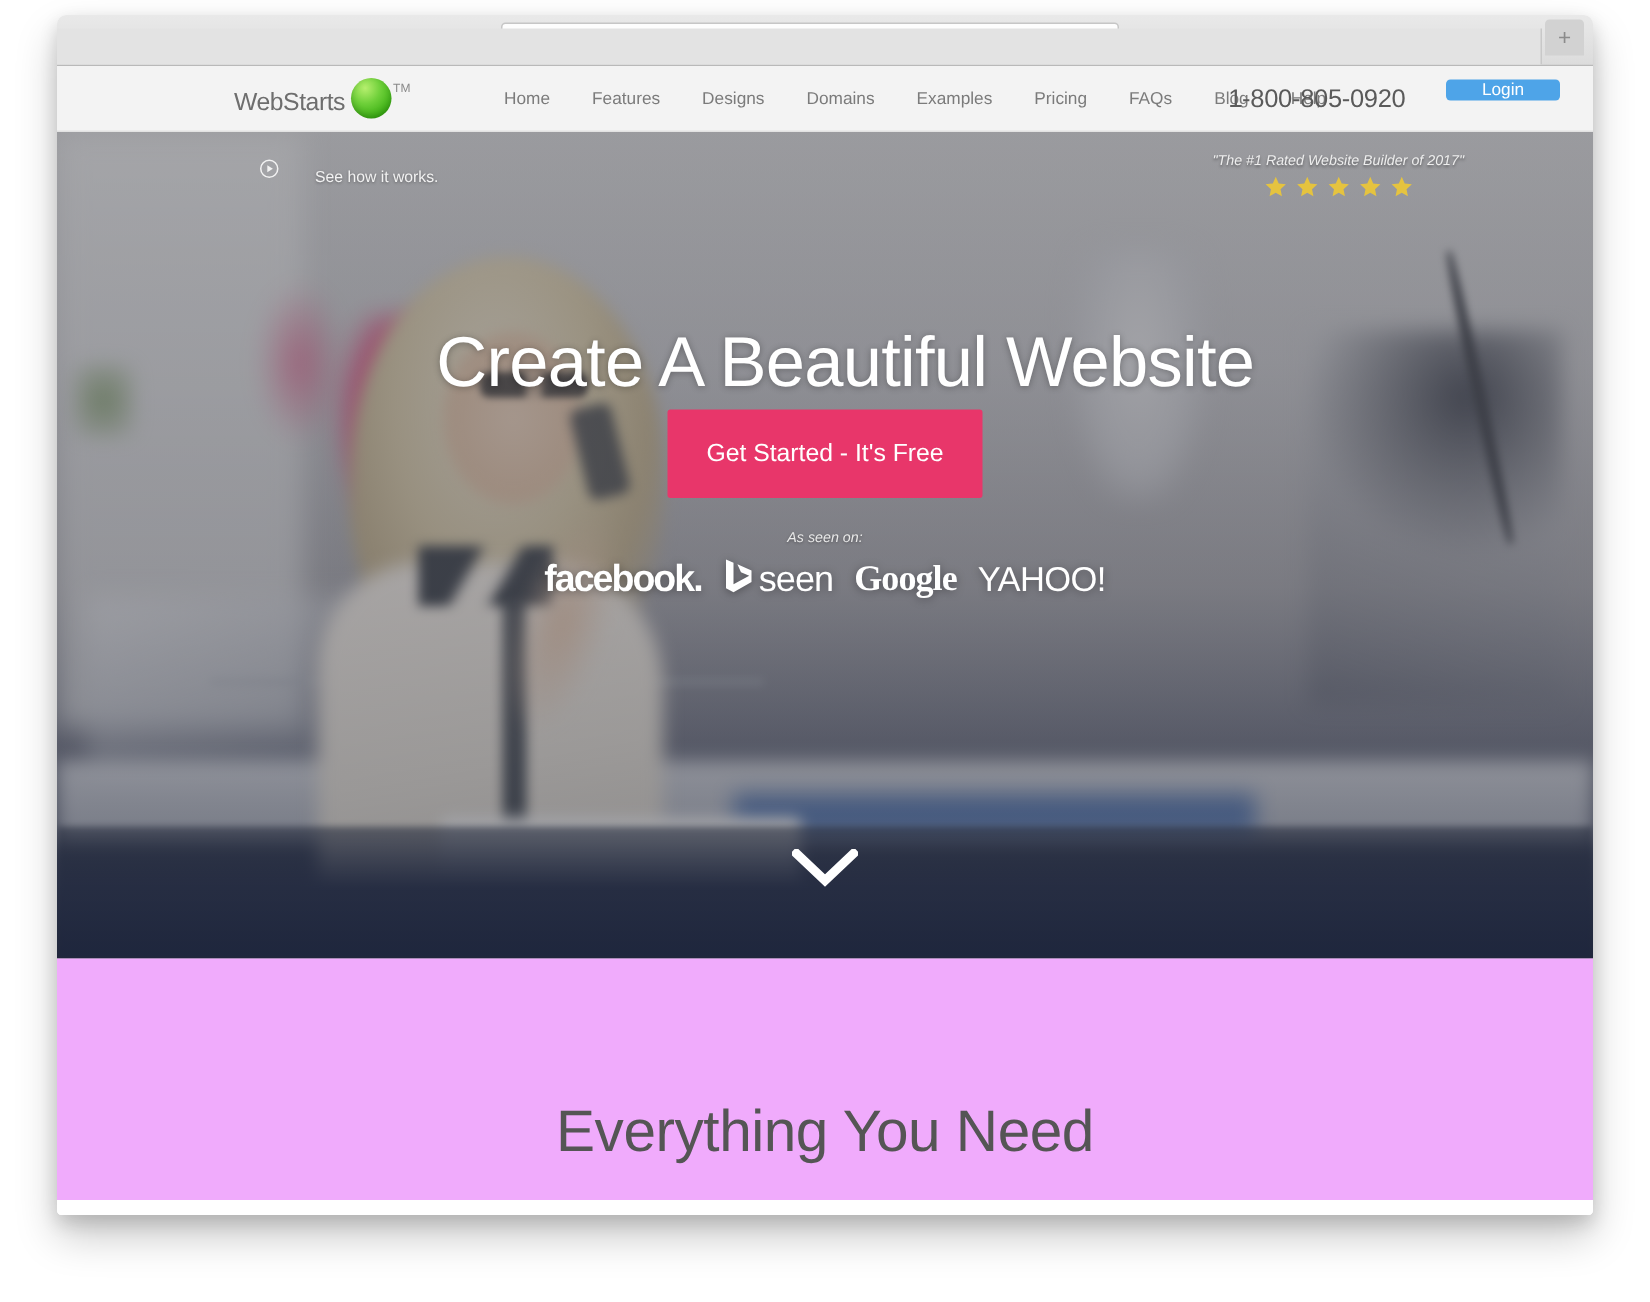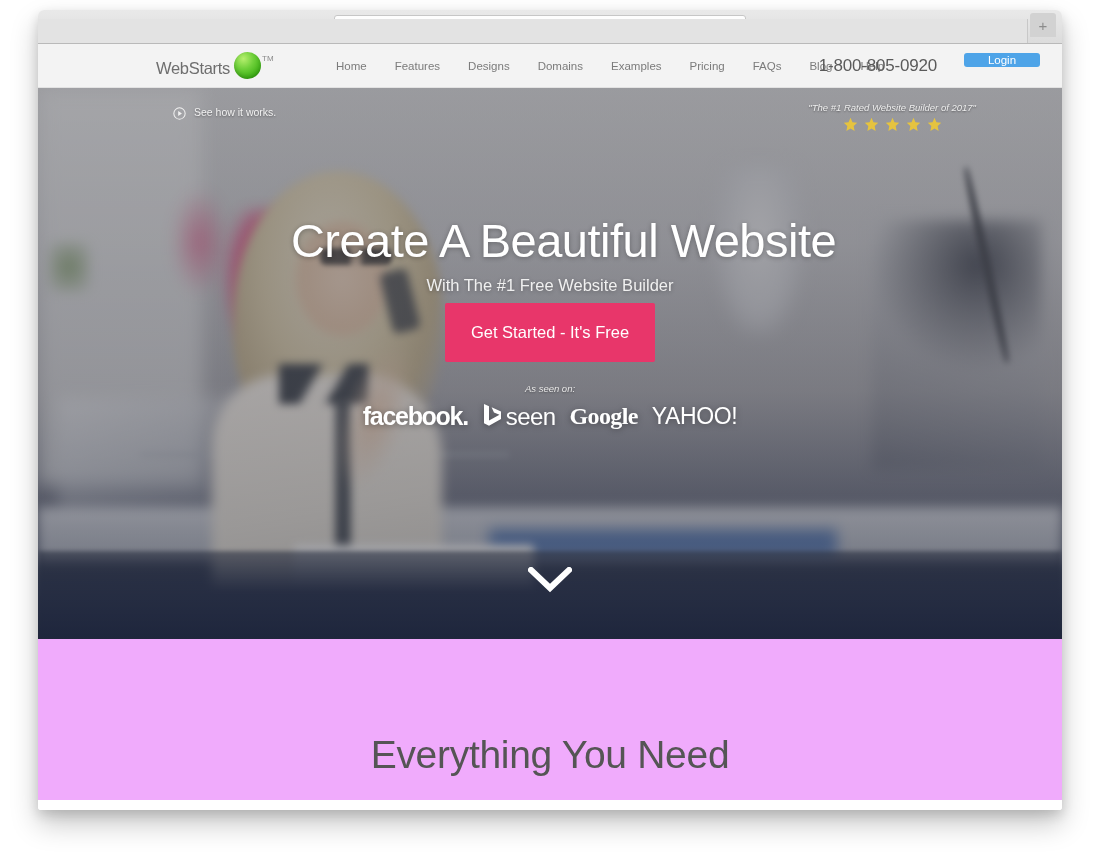--- a/index.html
+++ b/index.html
@@ -267,21 +267,21 @@
   }
   .hp-overlay {
     position: absolute; inset: 0;
     background: linear-gradient(180deg, rgba(92,92,98,.46) 0%, rgba(86,86,94,.48) 55%, rgba(40,46,64,.42) 100%);
   }
 
   .hero-content { position: absolute; inset: 0; }
 
   .see-how {
     position: absolute; left: 135px; top: 18px;
-    display: flex; align-items: flex-start; gap: 8px;
+    display: flex; align-items: flex-end; gap: 24px;
     cursor: pointer;
   }
   .see-how-label {
     font-size: 10.5px; color: #f2f2f2;
     font-family: "Liberation Sans", sans-serif;
     text-shadow: 0 1px 2px rgba(0,0,0,.35);
   }
 
   .rating-badge {
     position: absolute; right: 86px; top: 14px;
@@ -486,21 +486,20 @@
                   <path d="M8 .9 10.1 5.6 15.2 6.2 11.4 9.7 12.4 14.8 8 12.2 3.6 14.8 4.6 9.7 .8 6.2 5.9 5.6Z" fill="#e5c33f"></path>
                 </svg></span>
             <span><svg width="15" height="15" viewBox="0 0 16 16">
                   <path d="M8 .9 10.1 5.6 15.2 6.2 11.4 9.7 12.4 14.8 8 12.2 3.6 14.8 4.6 9.7 .8 6.2 5.9 5.6Z" fill="#e5c33f"></path>
                 </svg></span>
           </div>
         </div>
 
         <div class="hero-center">
           <h1 class="hero-title">Create A Beautiful Website</h1>
-          <div class="hero-sub">With The #1 Free Website Builder</div>
           <button class="hero-cta">Get Started - It's Free</button>
           <div class="as-seen-label">As seen on:</div>
           <div class="brand-logos">
             <span class="brand-facebook">facebook.</span>
             <span class="brand-bing">
               <span>
                 <svg width="20" height="24" viewBox="0 0 20 24">
                   <path d="M2 1 L7 3.2 V17.5 L17.5 11.8 L12 9.5 L9.6 4.2 L19 8.4 V16 L7 22.8 L2 20.2 Z" fill="#ffffff"></path>
                 </svg>
               </span>

